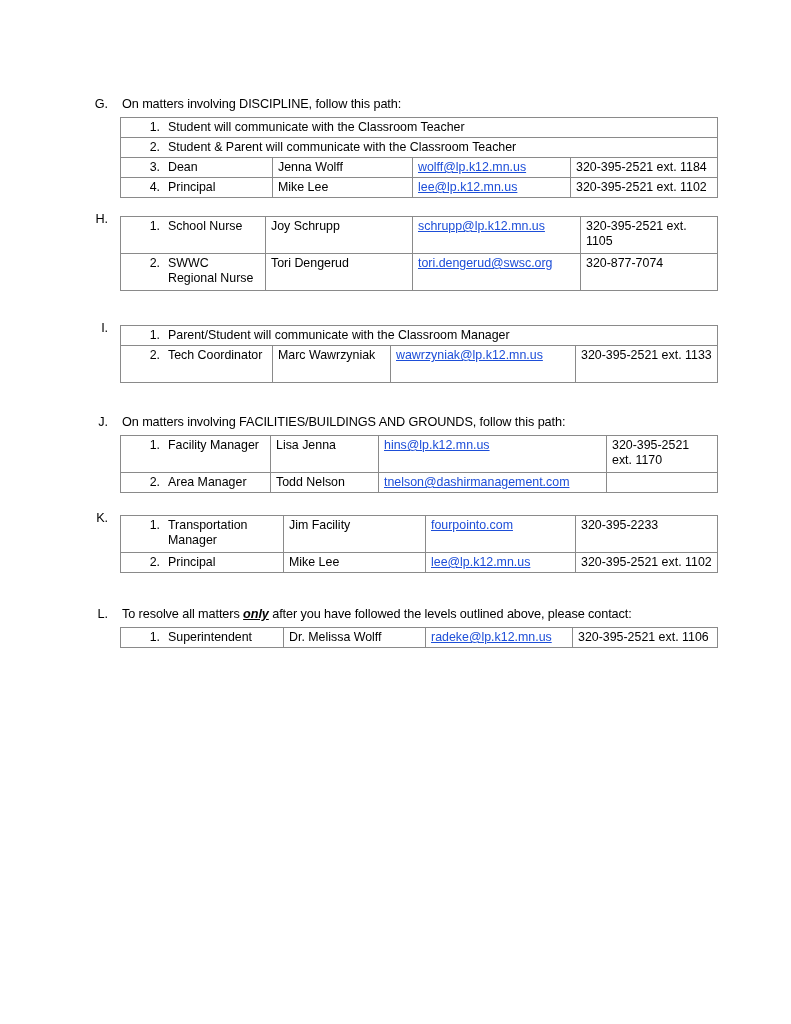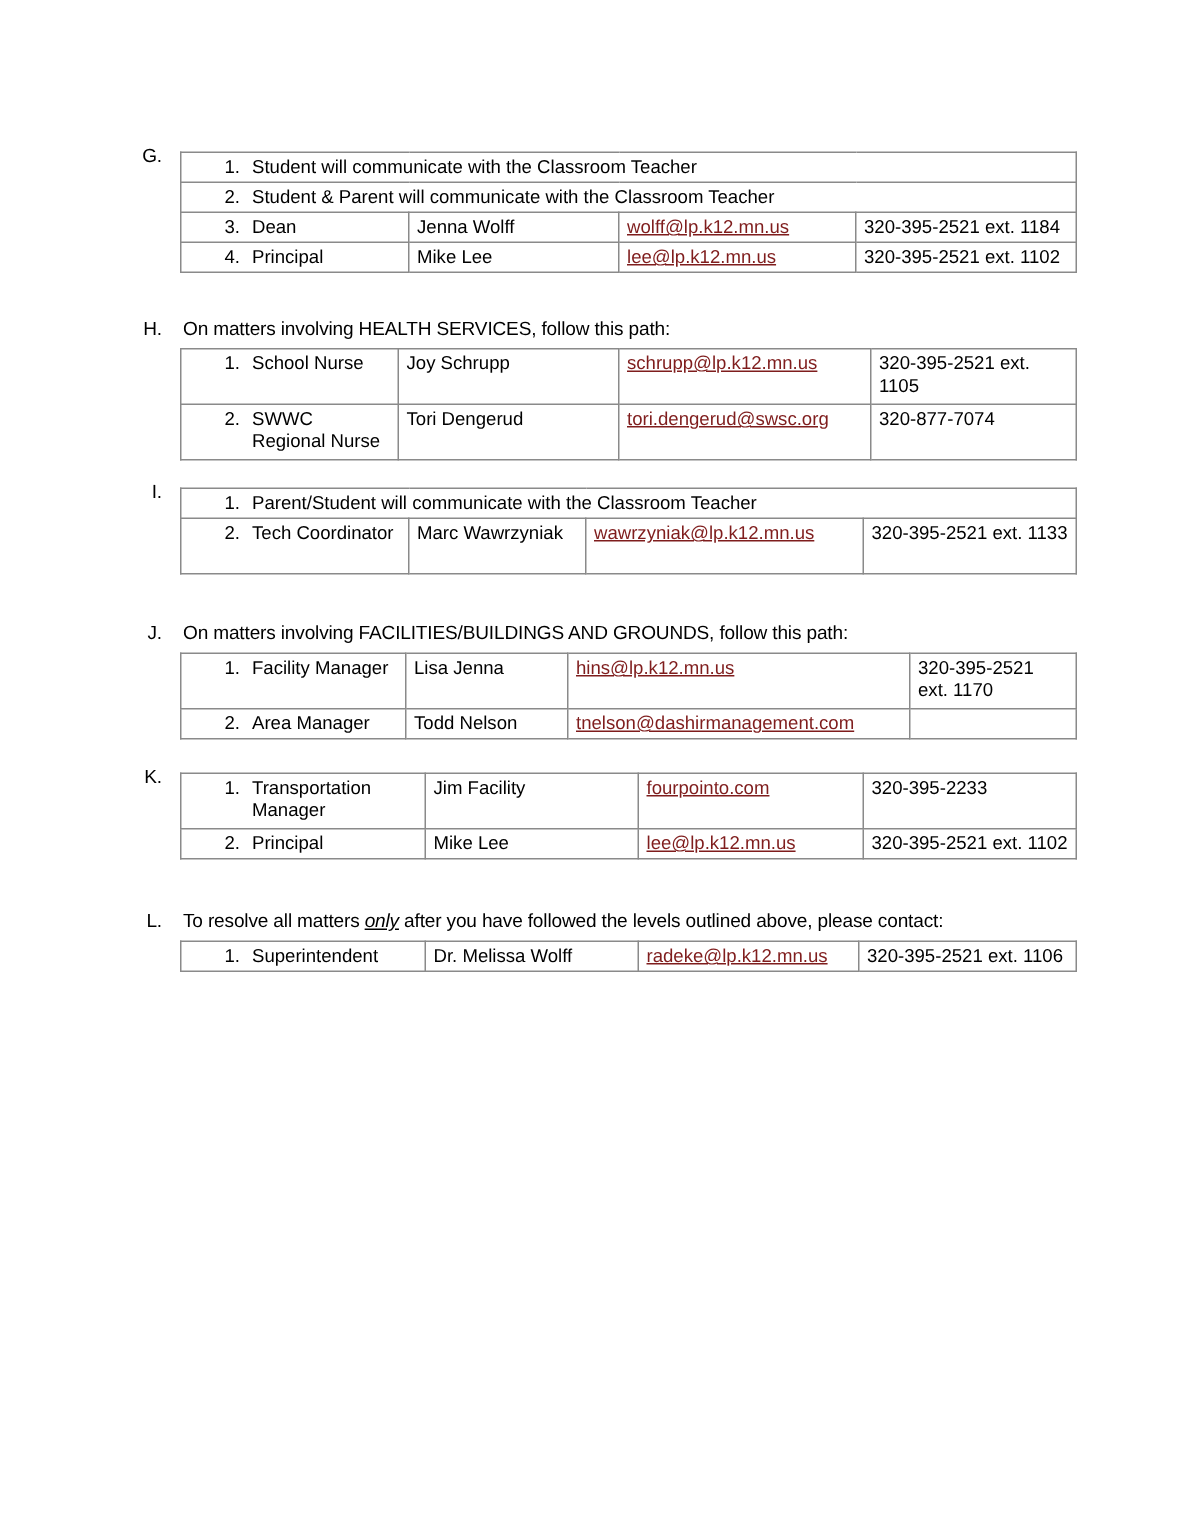--- a/index.html
+++ b/index.html
@@ -44,21 +44,21 @@
   .section-letter {
     position: absolute;
     left: 90px;
     top: 0;
     width: 18px;
     text-align: right;
     font-size: 12.7px;
     line-height: 16px;
   }
   .em-only {
-    font-weight: normal;
+    font-weight: bold;
     font-style: italic;
     text-decoration: underline;
   }
 
   
   table.path-table {
     border-collapse: collapse;
     table-layout: fixed;
     margin-left: 120px;
     width: 597px;
@@ -85,33 +85,33 @@
     position: absolute;
     left: 12px;
     top: 0;
     width: 22px;
     text-align: right;
   }
   td.tall {
     height: 32px;
   }
   a.maillink, span.maillink {
-    color: #7f1d1d;
+    color: #1d4ed8;
     text-decoration: underline;
     word-break: break-all;
   }
   .spacer-hd { height: 5px; }
 </style>
 </head>
 <body>
 
 <div class="page">
   <div class="doc-body" id="doc-body">
       <div class="section" style="position: absolute; left: 0px; top: 96px; width: 791px;">
-        <p class="section-heading"><span class="section-letter">G.</span></p>
+        <p class="section-heading"><span class="section-letter">G.</span><span>On matters involving DISCIPLINE, follow this path:</span></p>
         <div class="spacer-hd"></div>
         <table class="path-table">
           <colgroup>
             <col style="width: 152px;">
             <col style="width: 140px;">
             <col style="width: 158px;">
             <col style="width: 147px;">
           </colgroup>
           <tbody>
             <tr>
@@ -137,21 +137,21 @@
                 <span class="num-wrap"><span class="num-marker">4.</span><span>Principal</span></span>
               </td>
               <td>Mike Lee</td>
               <td><span class="maillink">lee@lp.k12.mn.us</span></td>
               <td>320-395-2521 ext. 1102</td>
             </tr>
           </tbody>
         </table>
       </div>
       <div class="section" style="position: absolute; left: 0px; top: 211px; width: 791px;">
-        <p class="section-heading"><span class="section-letter">H.</span><span>On matters involving HEALTH SERVICES, follow this path:</span></p>
+        <p class="section-heading"><span class="section-letter">H.</span></p>
         <div class="spacer-hd"></div>
         <table class="path-table">
           <colgroup>
             <col style="width: 145px;">
             <col style="width: 147px;">
             <col style="width: 168px;">
             <col style="width: 137px;">
           </colgroup>
           <tbody>
             <tr>
@@ -179,21 +179,21 @@
         <table class="path-table">
           <colgroup>
             <col style="width: 152px;">
             <col style="width: 118px;">
             <col style="width: 185px;">
             <col style="width: 142px;">
           </colgroup>
           <tbody>
             <tr>
               <td class="num-cell" colspan="4">
-                <span class="num-wrap"><span class="num-marker">1.</span><span>Parent/Student will communicate with the Classroom Teacher</span></span>
+                <span class="num-wrap"><span class="num-marker">1.</span><span>Parent/Student will communicate with the Classroom Manager</span></span>
               </td>
             </tr>
             <tr>
               <td class="num-cell tall">
                 <span class="num-wrap"><span class="num-marker">2.</span><span>Tech Coordinator</span></span>
               </td>
               <td>Marc Wawrzyniak</td>
               <td><span class="maillink">wawrzyniak@lp.k12.mn.us</span></td>
               <td>320-395-2521 ext. 1133</td>
             </tr>

